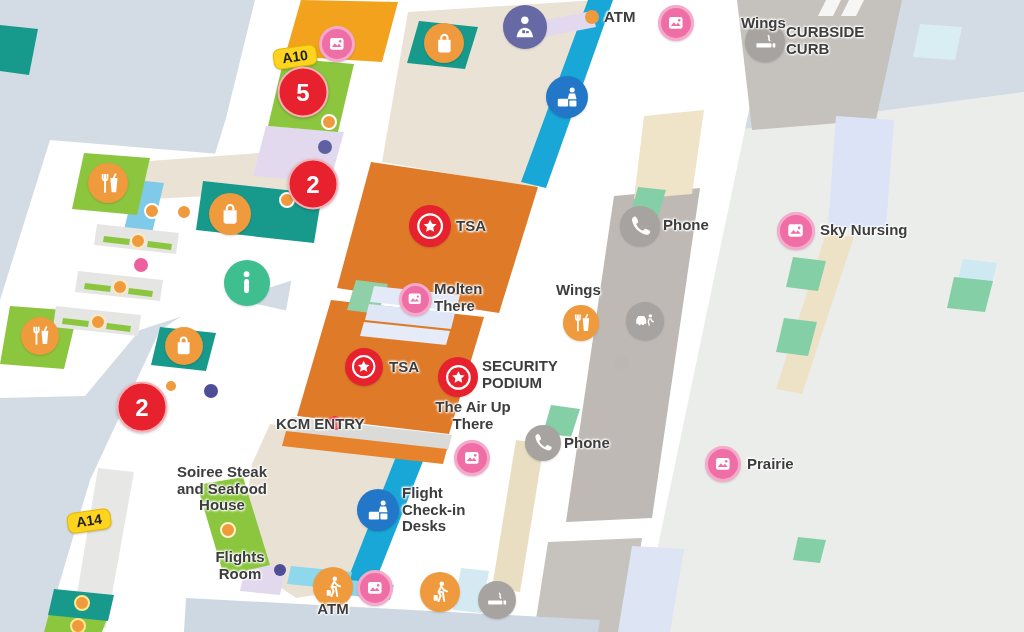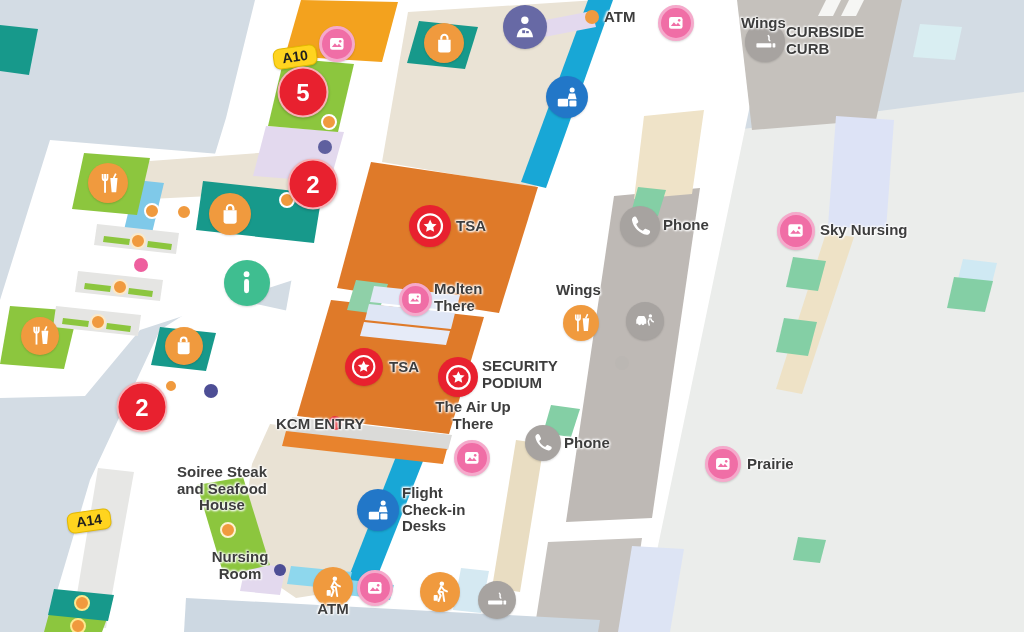--- a/index.html
+++ b/index.html
@@ -347,21 +347,21 @@
       <div>Soiree Steak</div>
       <div>and Seafood</div>
       <div>House</div>
     </div>
     <div class="maplabel" style="left: 402px; top: 485px;">
       <div>Flight</div>
       <div>Check-in</div>
       <div>Desks</div>
     </div>
     <div class="maplabel center" style="left: 240px; top: 549px;">
-      <div>Nursing</div>
+      <div>Flights</div>
       <div>Room</div>
     </div>
     <div class="maplabel center" style="left: 333px; top: 601px;">
       <div>ATM</div>
     </div>
     <div class="gatetag" style="left: 295px; top: 57px;">A10</div>
     <div class="gatetag" style="left: 89px; top: 521px;">A14</div>
     <div class="countbadge" style="left: 303px; top: 92px;">5</div>
     <div class="countbadge" style="left: 313px; top: 184px;">2</div>
     <div class="countbadge" style="left: 142px; top: 407px;">2</div>

